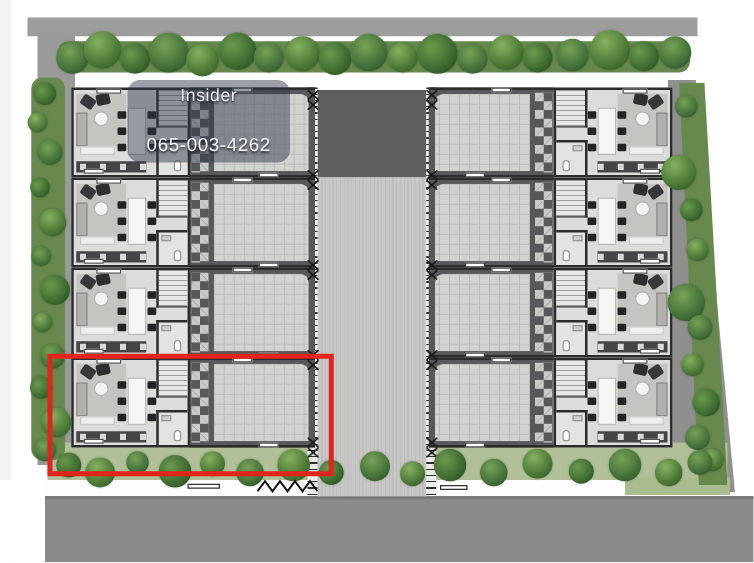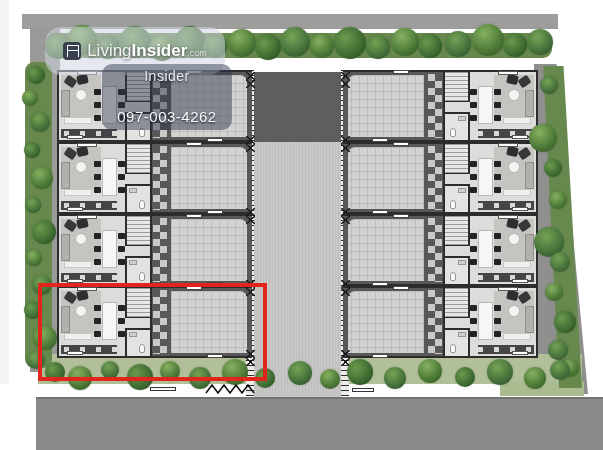--- a/index.html
+++ b/index.html
@@ -445,22 +445,18 @@
     </div>
 
   <div class="dash-mark" style="left:150px; top:387px; width:26px;"></div>
   <div class="dash-mark" style="left:352px; top:388px; width:22px;"></div>
   <svg class="abs fence-zigzag" width="52" height="12" viewBox="0 0 52 12">
     <polyline points="1,10 7,2 13,10 19,2 25,10 31,2 37,10 43,2 49,10" fill="none" stroke="#111" stroke-width="1.6"></polyline>
   </svg>
 
   <div class="abs red-box" id="red-box" style="border-color: rgb(226, 37, 28);"></div>
 
-  <div class="abs wm-pill">
-    <div class="wm-icon"></div>
-    <div class="wm-text"><span>Living</span><span class="bold">Insider</span><span class="tld">.com</span></div>
-  </div>
 
   <div class="abs info-box">
     <div class="info-title">Insider</div>
-    <div class="info-phone">097-003-4262</div>
+    <div class="info-phone">065-003-4262</div>
   </div>
 </div>
 
 </body></html>

